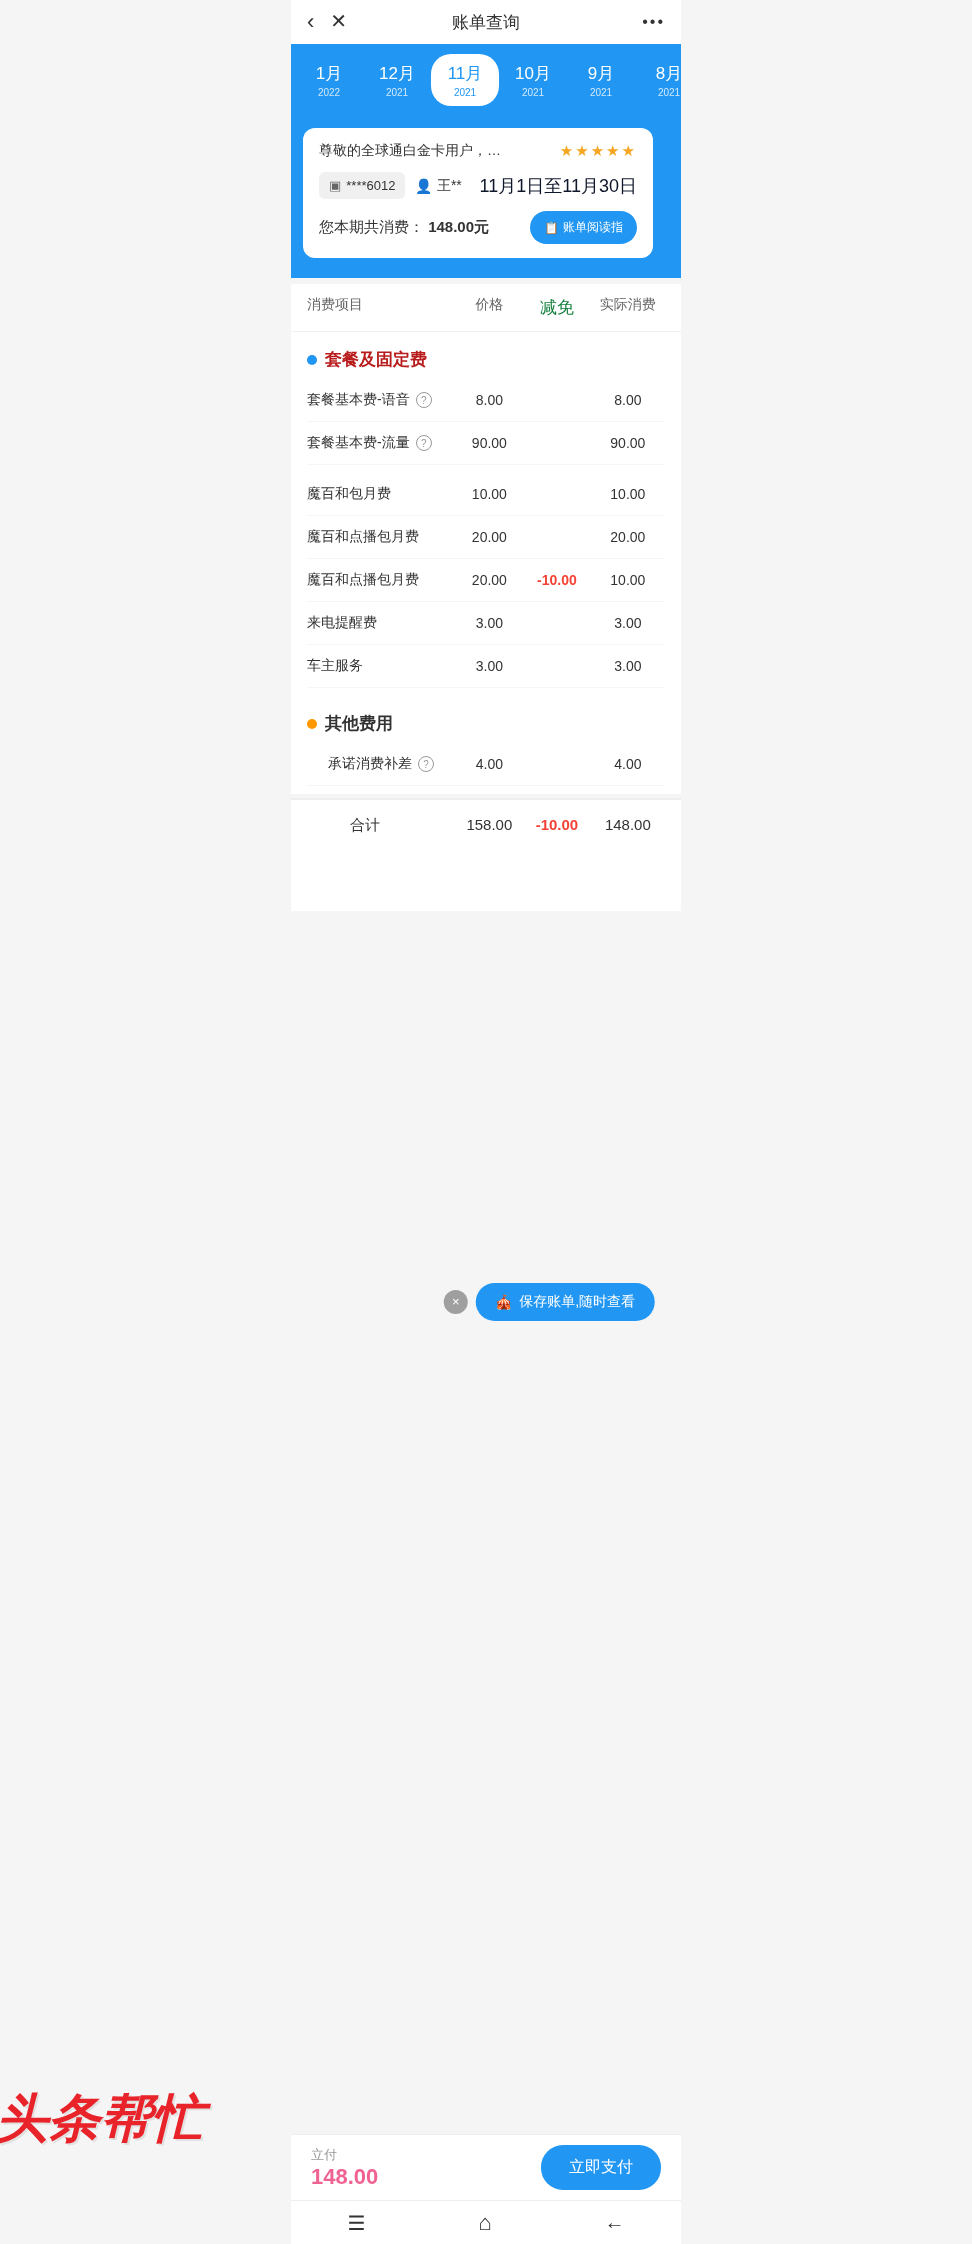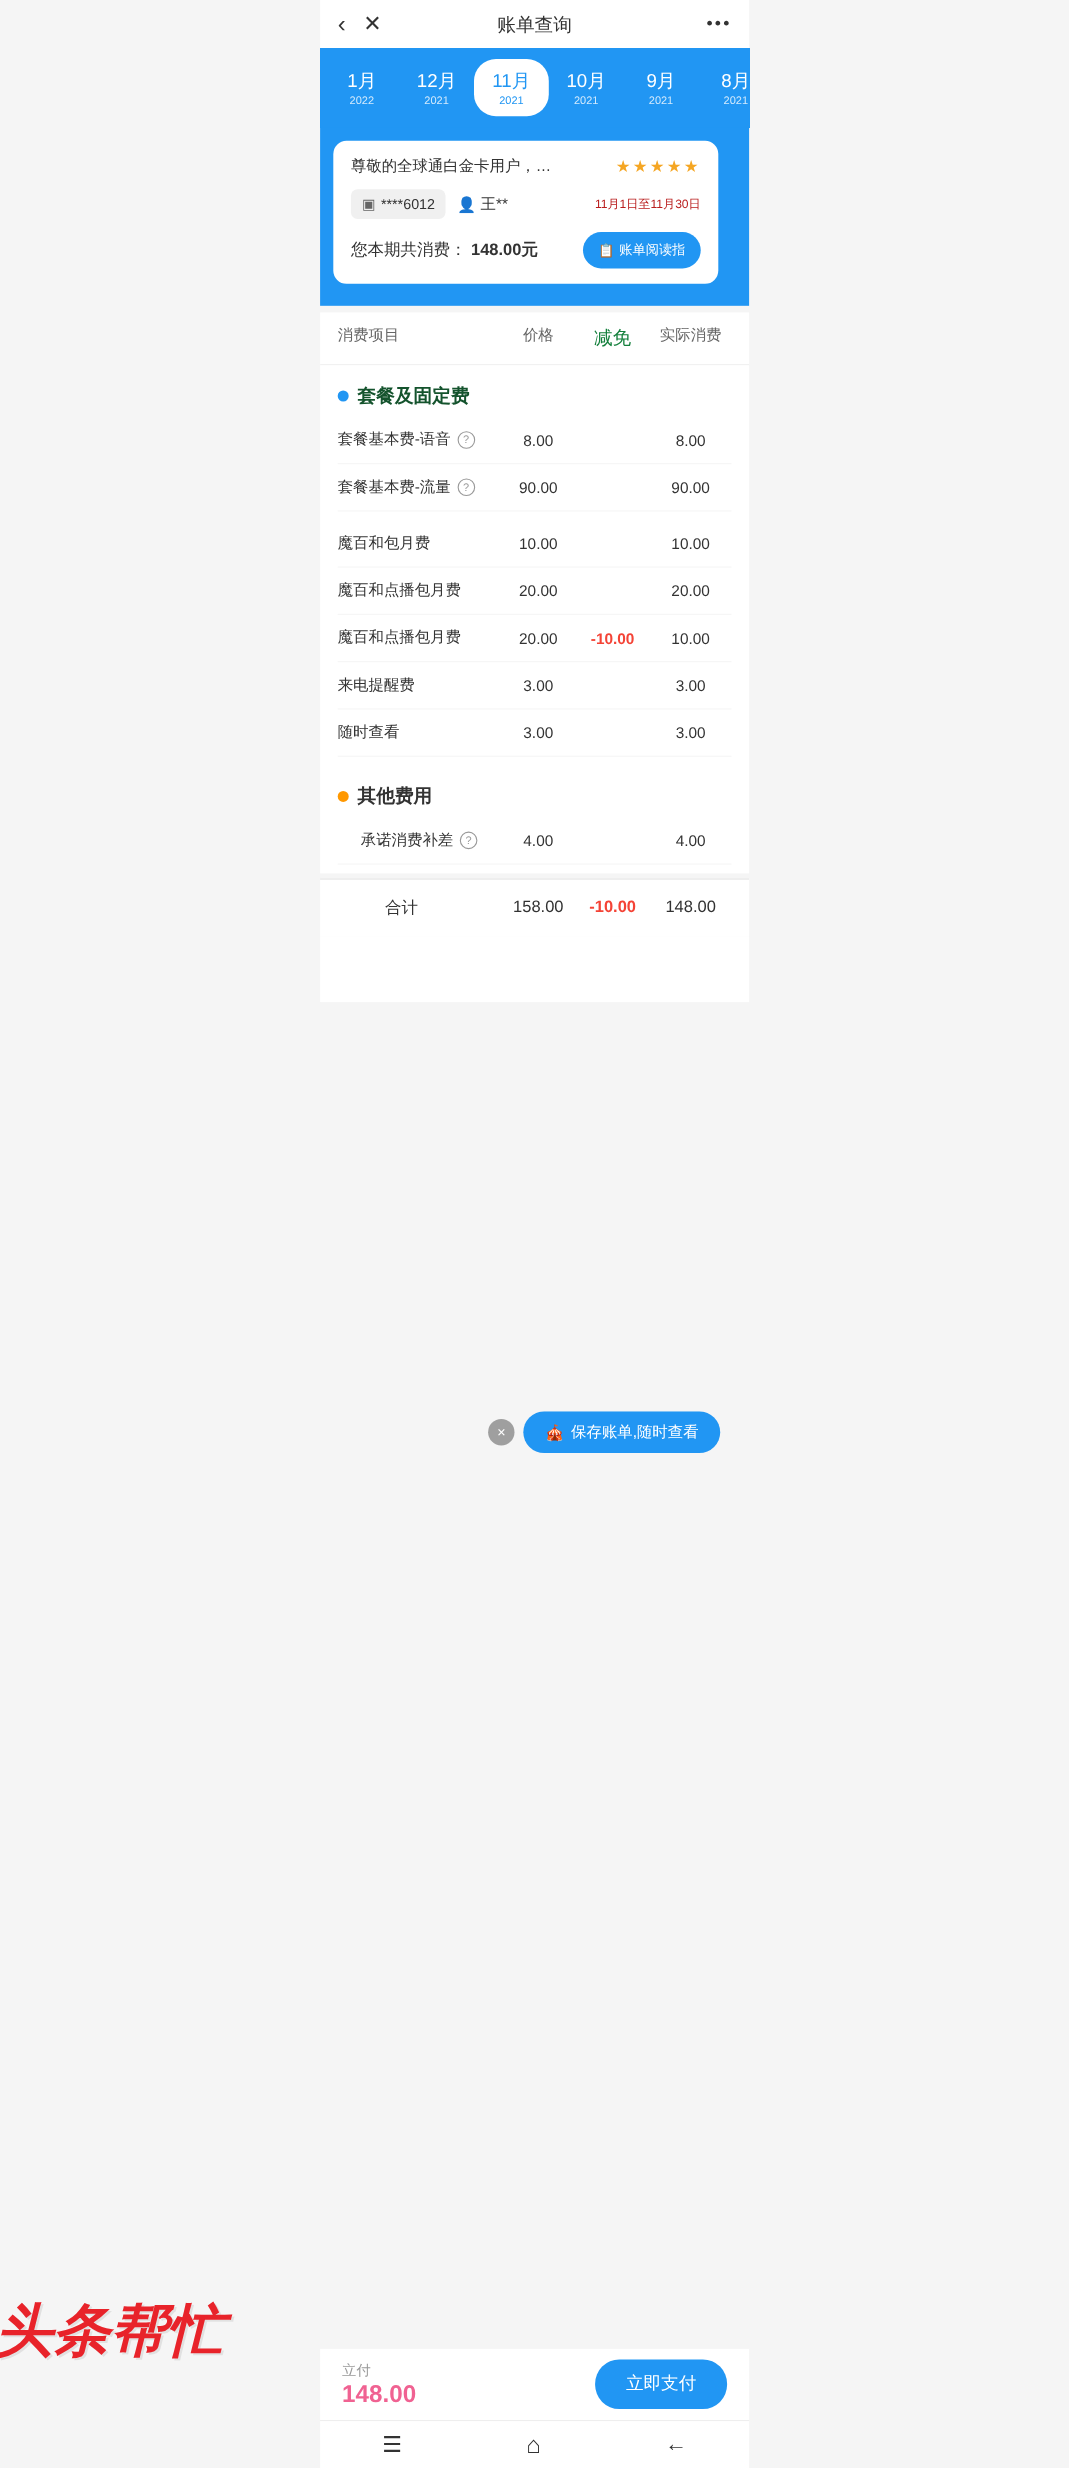--- a/index.html
+++ b/index.html
@@ -64,21 +64,21 @@
 
     <div style="display: flex; align-items: center; gap: 10px; margin-bottom: 12px; flex-wrap: wrap;">
       <div style="background: #f0f0f0; border-radius: 6px; padding: 6px 10px; font-size: 13px; color: #333; display: flex; align-items: center; gap: 5px;">
         <span style="font-size: 13px; color: #666;">▣</span>
         <span>****6012</span>
       </div>
       <div style="font-size: 14px; color: #333; display: flex; align-items: center; gap: 4px;">
         <span style="color: #999;">👤</span>
         <span>王**</span>
       </div>
-      <span style="font-size: 11px; color: #b91c1c; margin-left: auto;">11月1日至11月30日</span>
+      <span style="font-size: 18px; color: #0f172a; margin-left: auto;">11月1日至11月30日</span>
     </div>
 
     <div style="display: flex; justify-content: space-between; align-items: center;">
       <span style="font-size: 15px; color: #333;">
         <span>您本期共消费：</span>
         <strong>148.00元</strong>
       </span>
       <button style="background: #2196f3; color: white; border: none; border-radius: 20px; padding: 8px 14px; font-size: 12px; cursor: pointer; display: flex; align-items: center; gap: 4px;">
         <span>📋</span>
         <span>账单阅读指</span>
@@ -88,21 +88,21 @@
 </div>
 
 <div style="display: grid; grid-template-columns: 2.2fr 1fr 1fr 1.1fr; padding: 12px 16px; background: white; border-bottom: 1px solid #f0f0f0; margin-top: 6px;">
   <span style="font-size: 14px; color: #666;">消费项目</span>
   <span style="font-size: 14px; color: #666; text-align: center;">价格</span>
   <span style="font-size: 17px; color: #15803d; text-align: center;">减免</span>
   <span style="font-size: 14px; color: #666; text-align: center;">实际消费</span>
 </div>
 
 <div id="categories-container" style="background: white; padding: 0 16px;">
-    <div style="display: flex; align-items: center; gap: 8px; font-size: 17px; font-weight: 600; color: #14532d; padding: 16px 0px 8px;">
+    <div style="display: flex; align-items: center; gap: 8px; font-size: 17px; font-weight: 600; color: #b91c1c; padding: 16px 0px 8px;">
       <span style="width: 10px; height: 10px; border-radius: 50%; background: rgb(33, 150, 243); display: inline-block; flex-shrink: 0;"></span>
       <span>套餐及固定费</span>
     </div>
     <div style="display: grid; grid-template-columns: 2.2fr 1fr 1fr 1.1fr; padding: 12px 0px; border-bottom: 1px solid rgb(245, 245, 245); align-items: center;">
       <div style="font-size: 14px; color: rgb(51, 51, 51); display: flex; align-items: center; gap: 4px;">套餐基本费-语音<span style="width: 16px; height: 16px; border-radius: 50%; border: 1px solid rgb(153, 153, 153); color: rgb(153, 153, 153); font-size: 10px; display: inline-flex; align-items: center; justify-content: center; cursor: pointer; flex-shrink: 0; margin-left: 2px;">?</span></div>
       <div style="font-size: 14px; color: rgb(51, 51, 51); text-align: center;">8.00</div>
       <div style="font-size: 14px; text-align: center; color: rgb(51, 51, 51);"></div>
       <div style="font-size: 14px; color: rgb(51, 51, 51); text-align: center;">8.00</div>
     </div>
     <div style="display: grid; grid-template-columns: 2.2fr 1fr 1fr 1.1fr; padding: 12px 0px; border-bottom: 1px solid rgb(245, 245, 245); align-items: center;">
@@ -130,21 +130,21 @@
       <div style="font-size: 14px; text-align: center; color: rgb(244, 67, 54); font-weight: 600;">-10.00</div>
       <div style="font-size: 14px; color: rgb(51, 51, 51); text-align: center;">10.00</div>
     </div>
     <div style="display: grid; grid-template-columns: 2.2fr 1fr 1fr 1.1fr; padding: 12px 0px; border-bottom: 1px solid rgb(245, 245, 245); align-items: center;">
       <div style="font-size: 14px; color: rgb(51, 51, 51); display: flex; align-items: center; gap: 4px;">来电提醒费</div>
       <div style="font-size: 14px; color: rgb(51, 51, 51); text-align: center;">3.00</div>
       <div style="font-size: 14px; text-align: center; color: rgb(51, 51, 51);"></div>
       <div style="font-size: 14px; color: rgb(51, 51, 51); text-align: center;">3.00</div>
     </div>
     <div style="display: grid; grid-template-columns: 2.2fr 1fr 1fr 1.1fr; padding: 12px 0px; border-bottom: 1px solid rgb(245, 245, 245); align-items: center;">
-      <div style="font-size: 14px; color: rgb(51, 51, 51); display: flex; align-items: center; gap: 4px;">随时查看</div>
+      <div style="font-size: 14px; color: rgb(51, 51, 51); display: flex; align-items: center; gap: 4px;">车主服务</div>
       <div style="font-size: 14px; color: rgb(51, 51, 51); text-align: center;">3.00</div>
       <div style="font-size: 14px; text-align: center; color: rgb(51, 51, 51);"></div>
       <div style="font-size: 14px; color: rgb(51, 51, 51); text-align: center;">3.00</div>
     </div>
     <div style="height: 8px;"></div>
     <div style="display: flex; align-items: center; gap: 8px; font-size: 17px; font-weight: 600; color: rgb(51, 51, 51); padding: 16px 0px 8px;">
       <span style="width: 10px; height: 10px; border-radius: 50%; background: rgb(255, 152, 0); display: inline-block; flex-shrink: 0;"></span>
       <span>其他费用</span>
     </div>
     <div style="display: grid; grid-template-columns: 2.2fr 1fr 1fr 1.1fr; padding: 12px 0px; border-bottom: 1px solid rgb(245, 245, 245); align-items: center;">

